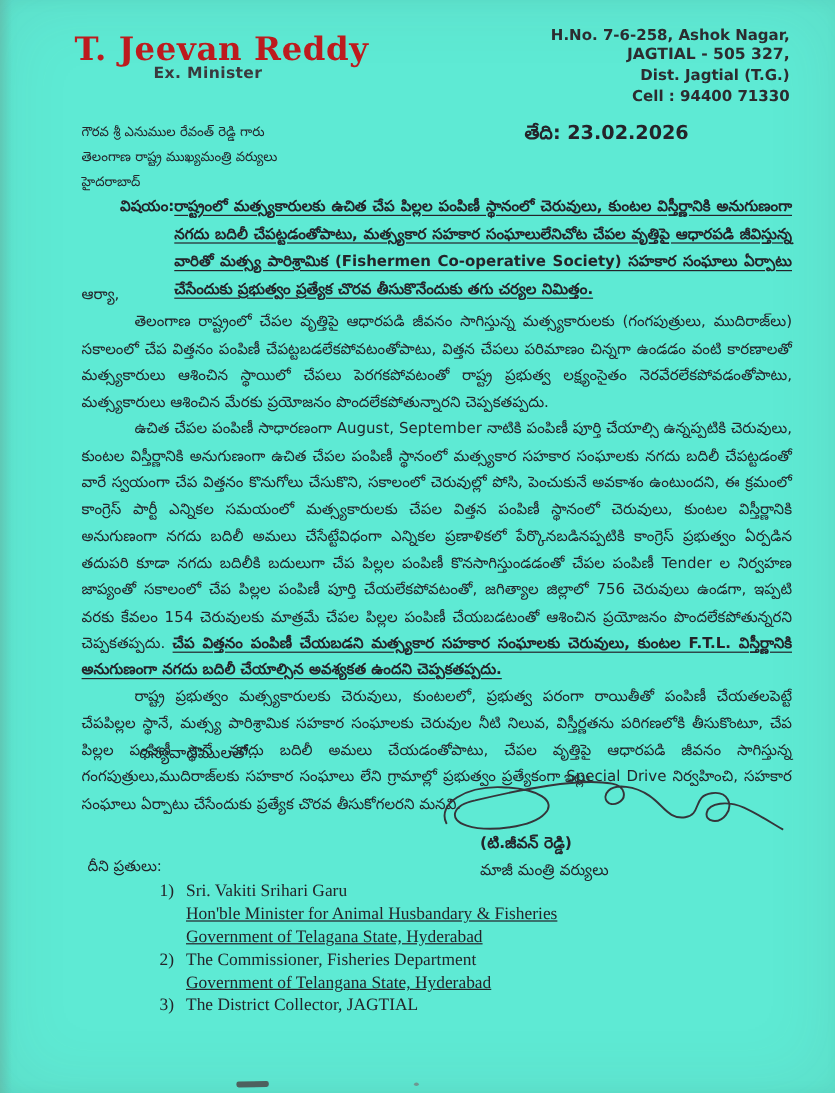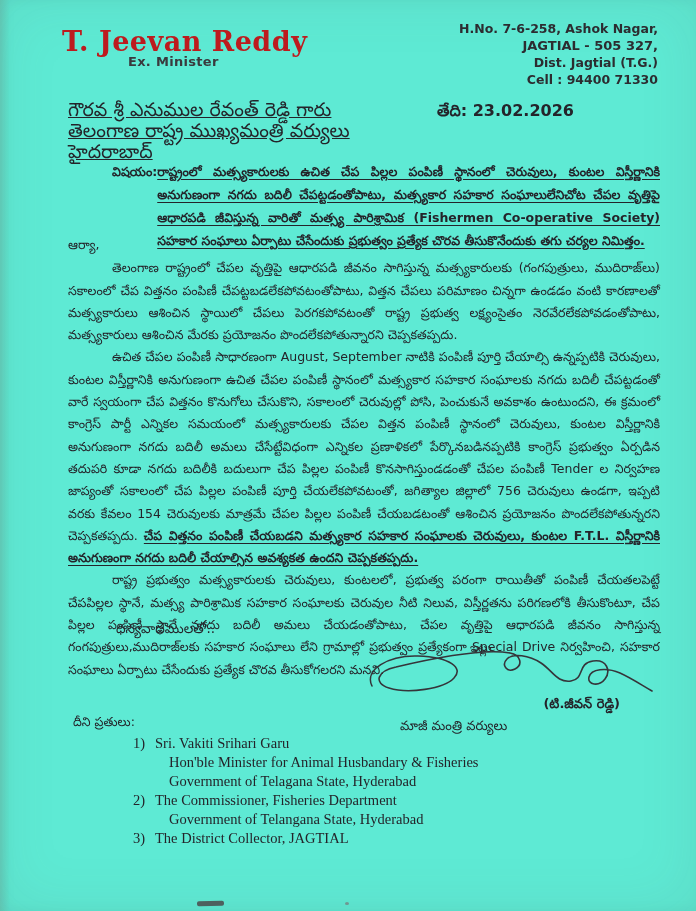--- a/index.html
+++ b/index.html
@@ -28,54 +28,54 @@
     text-align:right;font-size:12.5px;line-height:17px;font-weight:bold;color:#2c2c30;
   }
   .lh-address .city{font-size:13px;}
   
   .date{
     position:absolute;left:437px;top:101px;
     font-size:16px;font-weight:bold;
   }
   .addressee{
     position:absolute;left:68px;top:99px;
-    font-size:19px;line-height:21px;text-decoration:underline;
+    font-size:11px;line-height:21px;
   }
   
   .subject{
     position:absolute;left:100px;top:160px;width:560px;
     display:flex;font-size:12.5px;line-height:23px;font-weight:bold;
   }
-  .subject .lbl{flex:0 0 auto;white-space:nowrap;margin-left:12px;}
+  .subject .lbl{flex:0 0 auto;white-space:nowrap;}
   .subject .txt{text-decoration:underline;text-align:justify;text-underline-offset:3px;}
   
   .body-text{
     position:absolute;left:68px;top:234px;width:592px;
     font-size:12.5px;line-height:22.3px;text-align:justify;
   }
   .body-text p{margin:0;text-indent:44px;}
   .salutation{text-indent:0 !important;margin-bottom:1px !important;}
   .u{font-weight:bold;text-decoration:underline;text-underline-offset:3px;}
   .closing{
     position:absolute;left:116px;top:620px;
     font-size:13.5px;font-weight:normal;
   }
   
   .sig-wrap{position:absolute;left:360px;top:638px;width:300px;height:110px;}
   .sig-itlu{position:absolute;left:110px;top:3px;font-size:12px;color:#2b2b2f;}
   .sig-svg{position:absolute;left:0;top:8px;}
-  .sig-name{position:absolute;left:40px;top:58px;width:220px;text-align:right;font-size:13px;font-weight:bold;}
+  .sig-name{position:absolute;left:40px;top:58px;width:220px;text-align:left;font-size:13px;font-weight:bold;}
   .sig-desg{position:absolute;left:40px;top:80px;width:220px;text-align:left;font-size:13px;}
   
   .cc{position:absolute;left:73px;top:712px;font-size:13.5px;line-height:19px;}
   .cc .cc-label{font-size:12.5px;margin-bottom:3px;}
   .cc .item{margin-left:60px;}
   .cc .row{display:flex;}
   .cc .num{width:22px;flex:0 0 auto;}
-  .cc .cont{margin-left:36px;}
+  .cc .cont{margin-left:22px;text-decoration:underline;}
   .cc-en{font-family:"Liberation Serif","DejaVu Serif",serif;font-size:14.5px;}
   
   .smudge{position:absolute;left:197px;top:901px;width:27px;height:5px;background:#4a4a4a;border-radius:2px;transform:rotate(-1deg);opacity:.85;}
   .dot{position:absolute;left:345px;top:902px;width:4px;height:3px;background:#777;border-radius:50%;opacity:.7;}
   .edge{position:absolute;left:0;top:0;width:10px;height:911px;background:linear-gradient(to right,rgba(120,115,105,.18),rgba(120,115,105,0));}
 </style>
 </head>
 <body>
 
 <div class="page">

